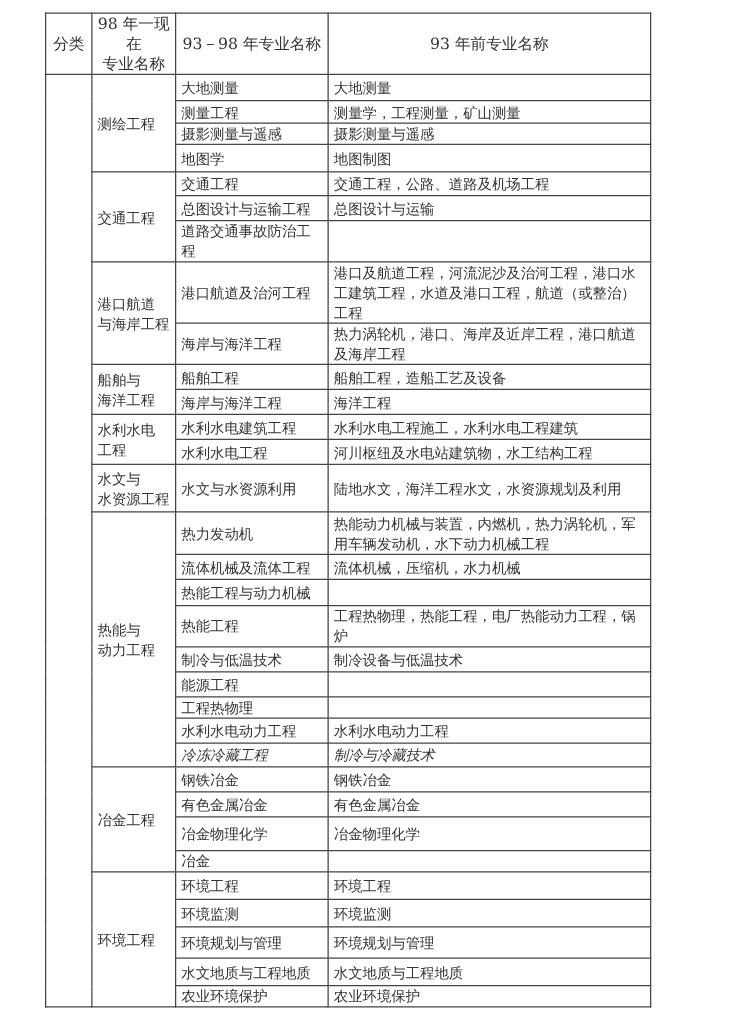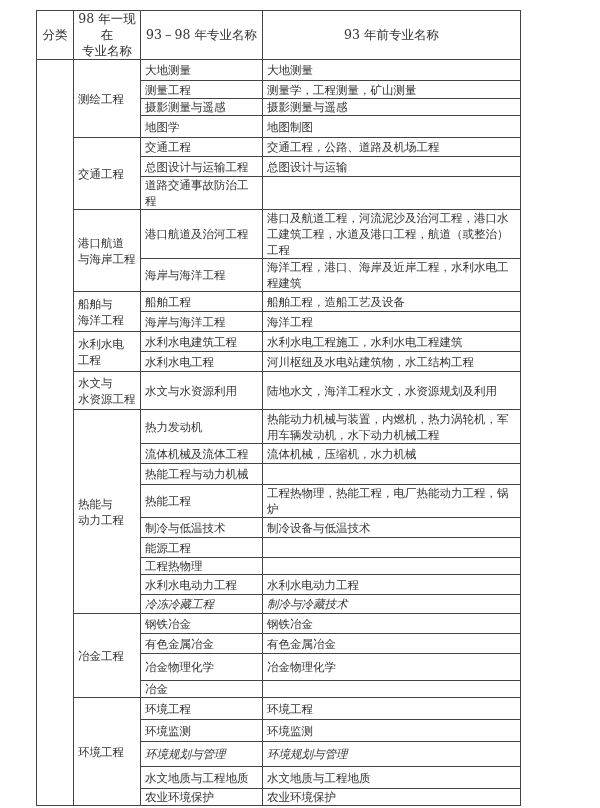--- a/index.html
+++ b/index.html
@@ -85,21 +85,21 @@
       <tr style="height: 32px;">
         <td class="grp" rowspan="2">
           <div>港口航道</div>
           <div>与海岸工程</div>
         </td>
         <td class="new">港口航道及治河工程</td>
         <td class="old">港口及航道工程，河流泥沙及治河工程，港口水工建筑工程，水道及港口工程，航道（或整治）工程</td>
       </tr>
       <tr style="height: 32px;">
         <td class="new">海岸与海洋工程</td>
-        <td class="old">海洋工程，港口、海岸及近岸工程，水利水电工程建筑</td>
+        <td class="old">热力涡轮机，港口、海岸及近岸工程，港口航道及海岸工程</td>
       </tr>
       <tr style="height: 20px; padding-left: 14px;">
         <td class="grp" rowspan="2">
           <div>船舶与</div>
           <div>海洋工程</div>
         </td>
         <td class="new">船舶工程</td>
         <td class="old">船舶工程，造船工艺及设备</td>
       </tr>
       <tr style="height: 20px;">
@@ -185,21 +185,21 @@
       </tr>
       <tr style="height: 22px;">
         <td class="grp" rowspan="5">环境工程</td>
         <td class="new">环境工程</td>
         <td class="old">环境工程</td>
       </tr>
       <tr style="height: 22px;">
         <td class="new">环境监测</td>
         <td class="old">环境监测</td>
       </tr>
-      <tr style="height: 25px; font-style: italic;">
+      <tr style="height: 25px;">
         <td class="new">环境规划与管理</td>
         <td class="old">环境规划与管理</td>
       </tr>
       <tr style="height: 22px;">
         <td class="new">水文地质与工程地质</td>
         <td class="old">水文地质与工程地质</td>
       </tr>
       <tr style="height: 17px;">
         <td class="new">农业环境保护</td>
         <td class="old">农业环境保护</td>

